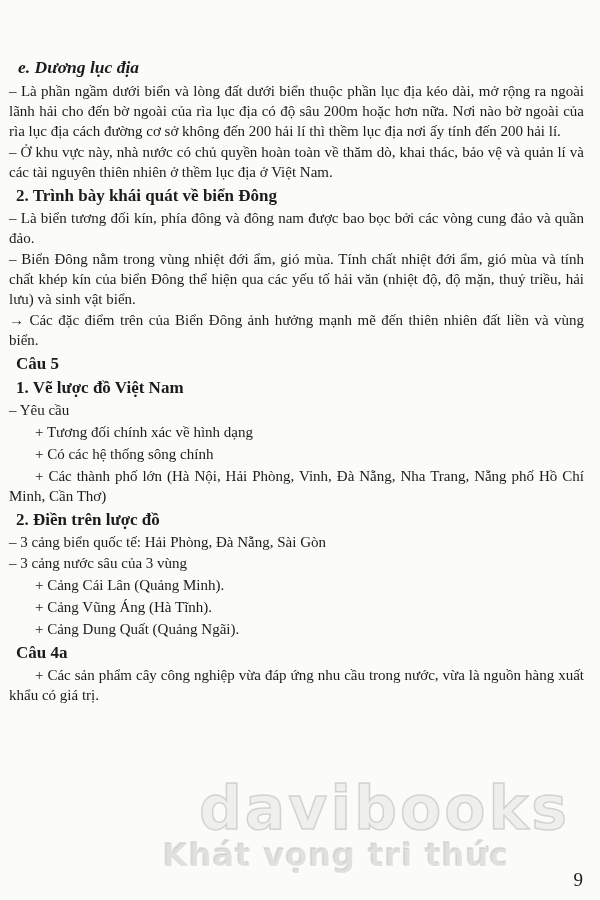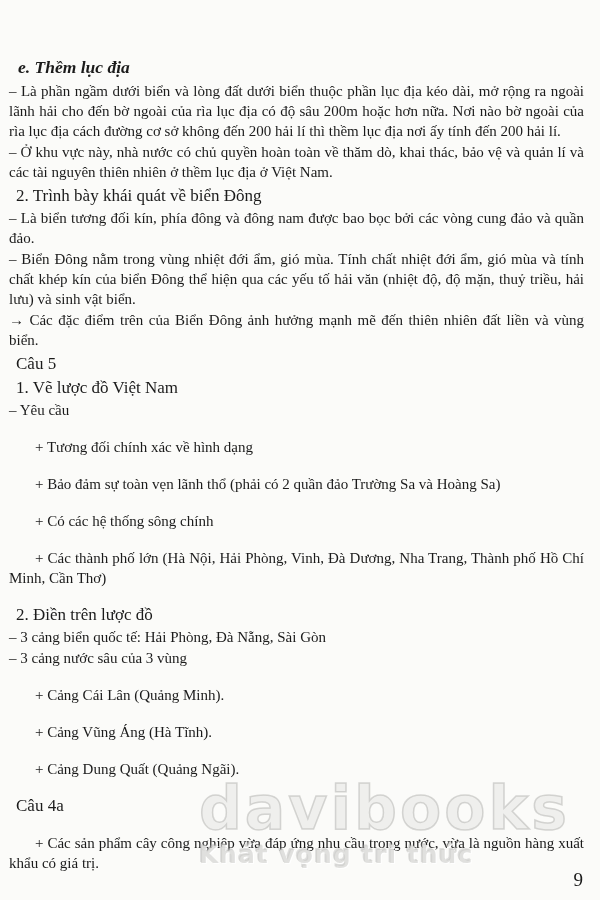--- a/index.html
+++ b/index.html
@@ -25,81 +25,80 @@
   }
   .h-italic {
     font-weight: bold;
     font-style: italic;
     font-size: 17.5px !important;
     padding-left: 9px;
     text-align: left !important;
     margin-bottom: 4px !important;
   }
   .h-bold {
-    font-weight: normal;
+    font-weight: bold;
     font-size: 17px !important;
     padding-left: 7px;
     text-align: right;
     margin-top: 4px !important;
     margin-bottom: 2px !important;
   }
   .plus {
     text-indent: 26px;
-    margin: 17px 0 !important;
+    margin: 2px 0 !important;
   }
   .watermark {
     position: absolute;
     pointer-events: none;
     text-align: center;
     font-family: "DejaVu Sans", sans-serif;
     font-weight: bold;
   }
   .wm-brand {
     left: 178px; top: 774px; width: 392px;
     font-size: 60px;
     line-height: 68px;
     letter-spacing: 3px;
     color: rgba(215,215,212,0.32);
     text-align: right;
     -webkit-text-stroke: 1.5px rgba(160,160,158,0.40);
   }
   .wm-slogan {
     left: 146px; top: 841px; width: 380px;
-    font-size: 25px;
+    font-size: 32px;
     line-height: 28px;
     letter-spacing: 1px;
     color: rgba(200,200,197,0.55);
     text-shadow: 1px 1px 0 rgba(255,255,255,0.9), -1px -1px 0 rgba(170,170,168,0.35);
   }
   .page-number {
     position: absolute;
     right: 17px; top: 869px;
     font-size: 19px;
     color: #1b1b1b;
   }
 </style>
 </head>
 <body>
 
 <div class="page">
 
-  <p class="h-italic">e. Thềm lục địa</p>
+  <p class="h-italic">e. Dương lục địa</p>
   <p class="body">– Là phần ngầm dưới biển và lòng đất dưới biển thuộc phần lục địa kéo dài, mở rộng ra ngoài lãnh hải cho đến bờ ngoài của rìa lục địa có độ sâu 200m hoặc hơn nữa. Nơi nào bờ ngoài của rìa lục địa cách đường cơ sở không đến 200 hải lí thì thềm lục địa nơi ấy tính đến 200 hải lí.</p>
   <p class="body">– Ở khu vực này, nhà nước có chủ quyền hoàn toàn về thăm dò, khai thác, bảo vệ và quản lí và các tài nguyên thiên nhiên ở thềm lục địa ở Việt Nam.</p>
   <p class="h-bold">2. Trình bày khái quát về biển Đông</p>
   <p class="body">– Là biển tương đối kín, phía đông và đông nam được bao bọc bởi các vòng cung đảo và quần đảo.</p>
   <p class="body">– Biển Đông nằm trong vùng nhiệt đới ẩm, gió mùa. Tính chất nhiệt đới ẩm, gió mùa và tính chất khép kín của biển Đông thể hiện qua các yếu tố hải văn (nhiệt độ, độ mặn, thuỷ triều, hải lưu) và sinh vật biển.</p>
   <p class="body">→ Các đặc điểm trên của Biển Đông ảnh hưởng mạnh mẽ đến thiên nhiên đất liền và vùng biển.</p>
   <p class="h-bold">Câu 5</p>
   <p class="h-bold">1. Vẽ lược đồ Việt Nam</p>
   <p class="body">– Yêu cầu</p>
   <p class="plus">+ Tương đối chính xác về hình dạng</p>
-  <p class="plus">+ Bảo đảm sự toàn vẹn lãnh thổ (phải có 2 quần đảo Trường Sa và Hoàng Sa)</p>
   <p class="plus">+ Có các hệ thống sông chính</p>
-  <p class="plus">+ Các thành phố lớn (Hà Nội, Hải Phòng, Vinh, Đà Dương, Nha Trang, Thành phố Hồ Chí Minh, Cần Thơ)</p>
+  <p class="plus">+ Các thành phố lớn (Hà Nội, Hải Phòng, Vinh, Đà Nẵng, Nha Trang, Nẵng phố Hồ Chí Minh, Cần Thơ)</p>
   <p class="h-bold">2. Điền trên lược đồ</p>
   <p class="body">– 3 cảng biển quốc tế: Hải Phòng, Đà Nẵng, Sài Gòn</p>
   <p class="body">– 3 cảng nước sâu của 3 vùng</p>
   <p class="plus">+ Cảng Cái Lân (Quảng Minh).</p>
   <p class="plus">+ Cảng Vũng Áng (Hà Tĩnh).</p>
   <p class="plus">+ Cảng Dung Quất (Quảng Ngãi).</p>
   <p class="h-bold">Câu 4a</p>
   <p class="plus">+ Các sản phẩm cây công nghiệp vừa đáp ứng nhu cầu trong nước, vừa là nguồn hàng xuất khẩu có giá trị.</p>
 
   <div class="watermark wm-brand">davibooks</div>

